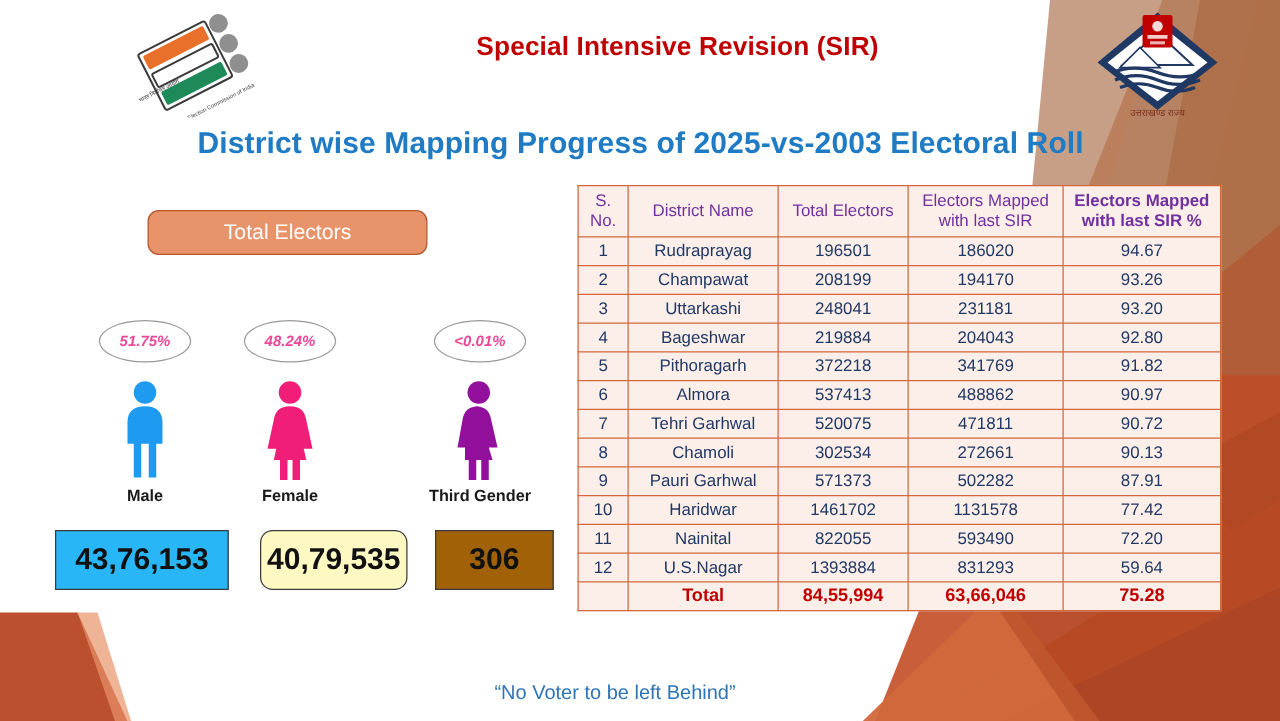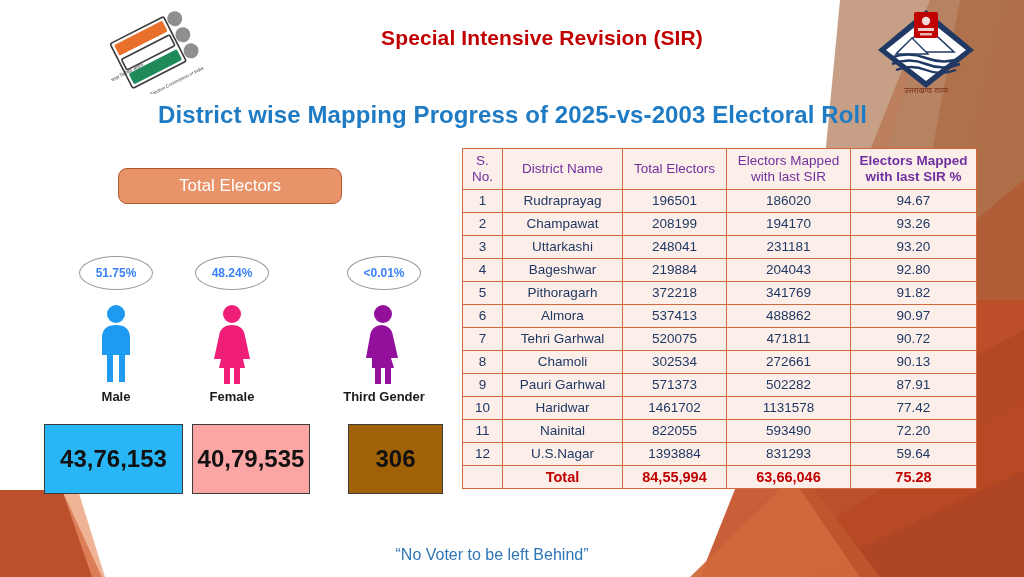--- a/index.html
+++ b/index.html
@@ -35,32 +35,32 @@
   }
 
   .gcol{position:absolute;z-index:6;width:120px;text-align:center;}
   .gcol.male{left:56px;top:256px;}
   .gcol.female{left:172px;top:256px;}
   .gcol.third{left:324px;top:256px;}
 
   .bubble{
     width:74px;height:34px;margin:0 auto;border:1.4px solid #9a9a9a;border-radius:50%;
     background:#fff;display:flex;align-items:center;justify-content:center;
-    font-size:12px;font-weight:bold;color:#3b82f6;box-sizing:border-box;
+    font-size:12px;font-weight:bold;color:#ec4899;box-sizing:border-box;font-style:italic;
   }
   .figure{height:82px;margin-top:12px;display:flex;align-items:flex-end;justify-content:center;}
   .glabel{margin-top:5px;font-size:13px;font-weight:bold;color:#1a1a1a;}
 
   .vbox{
-    position:absolute;top:424px;height:70px;border:1.6px solid #3b3b3b;
+    position:absolute;top:424px;height:48px;border:1.6px solid #3b3b3b;
     display:flex;align-items:center;justify-content:center;
     font-size:24px;font-weight:bold;color:#111;z-index:6;box-sizing:border-box;
   }
   .vbox.b1{left:44px;width:139px;background:#29B6F6;}
-  .vbox.b2{left:192px;width:118px;background:#fca5a5;}
+  .vbox.b2{left:208px;width:118px;background:#fef9c3;border-radius:10px;}
   .vbox.b3{left:348px;width:95px;background:#a16207;}
 
   .footer{
     position:absolute;left:232px;top:546px;width:520px;text-align:center;
     font-size:16px;color:#2E75B6;z-index:6;
   }
 
   
   .tbl-wrap{position:absolute;left:462px;top:148px;width:518px;z-index:6;}
   table.sir{border-collapse:collapse;width:469px;background:#FCEFEA;

